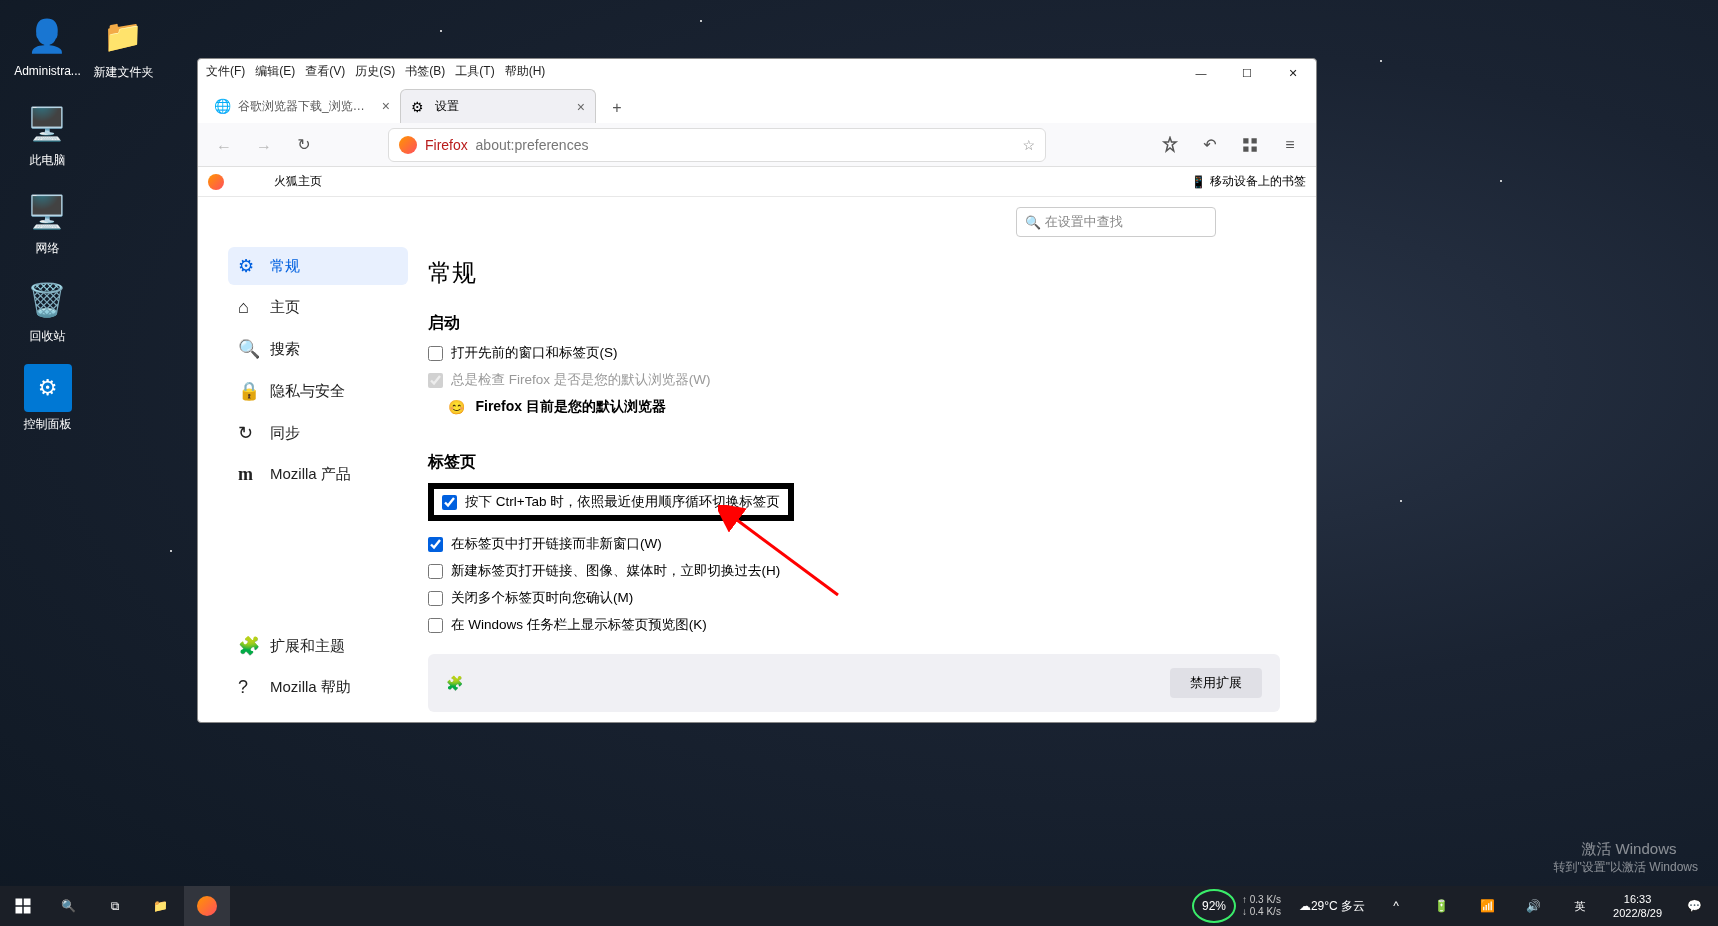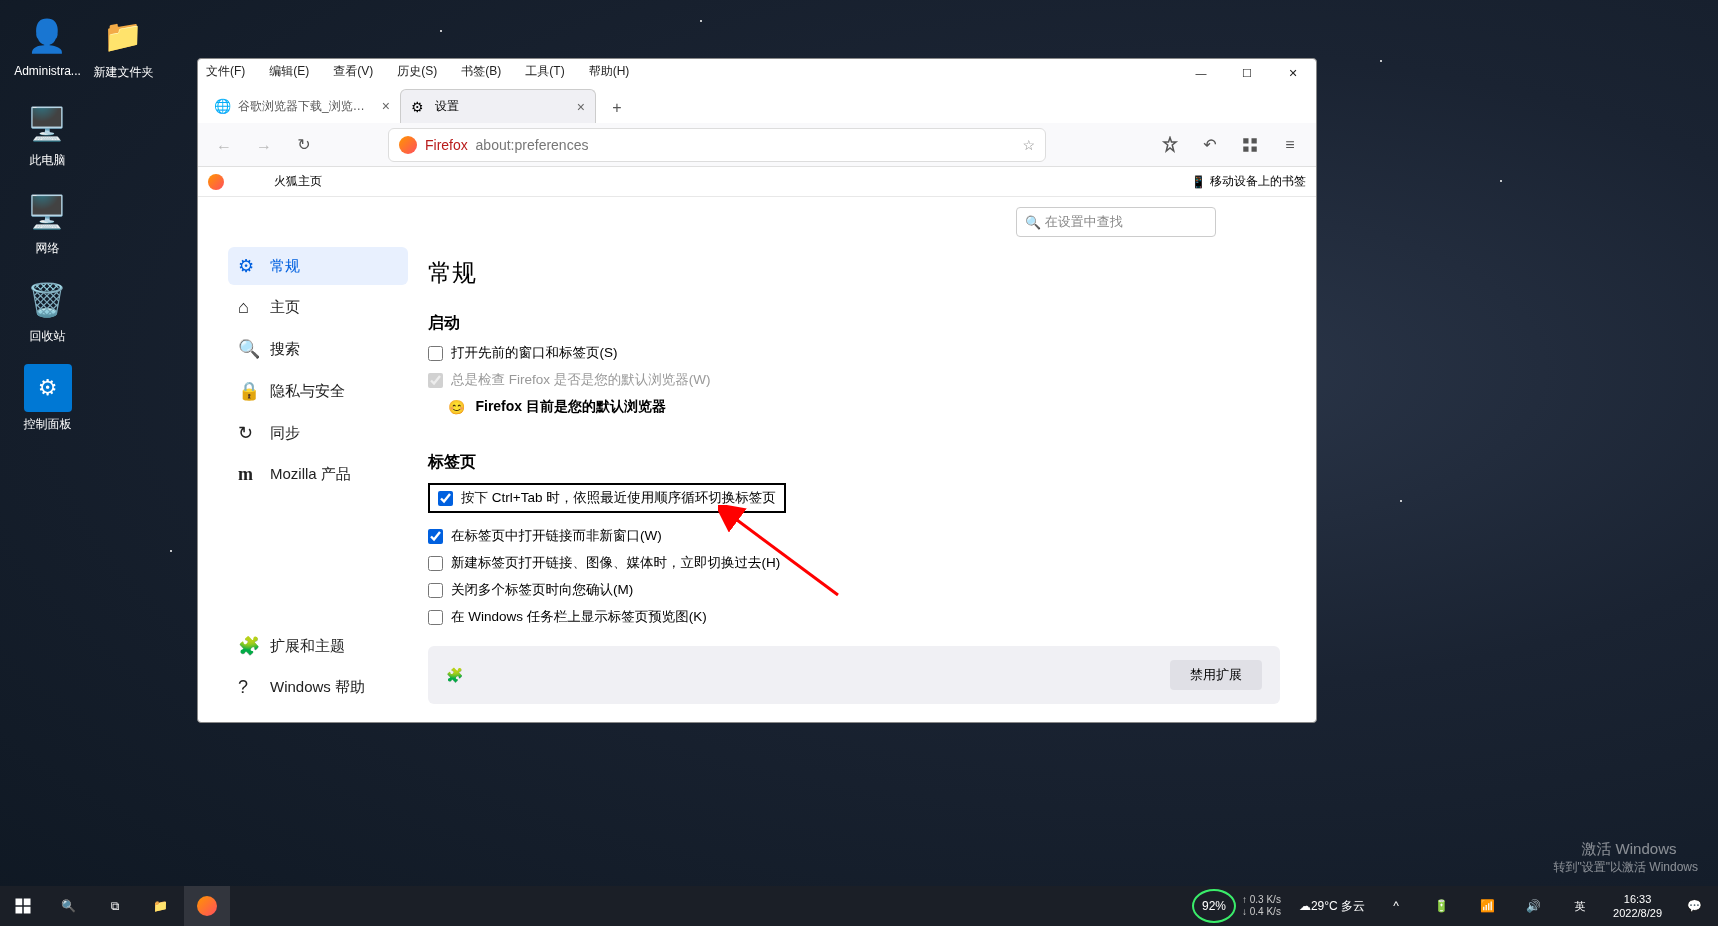--- a/index.html
+++ b/index.html
@@ -26,21 +26,21 @@
 }
 .titlebar-controls {
   position: absolute; right: 0; top: 0; height: 28px; display: flex;
 }
 .titlebar-btn {
   width: 46px; height: 28px; display: flex; align-items: center;
   justify-content: center; font-size: 11px; color: #222; cursor: pointer;
 }
 .menubar {
   height: 24px; display: flex; align-items: center; padding: 0 8px;
-  font-size: 12px; color: #222; gap: 24px;
+  font-size: 12px; color: #222; gap: 10px;
 }
 .tabbar {
   height: 40px; display: flex; align-items: flex-end; padding: 0 6px; gap: 0;
 }
 .tab {
   height: 34px; width: 196px; border-radius: 6px 6px 0 0; display: flex;
   align-items: center; padding: 0 10px; font-size: 12px; gap: 8px;
   position: relative; cursor: pointer;
 }
 .tab.active { background: #f0f0f4; border: 1px solid #ccc; border-bottom: none; }
@@ -83,21 +83,21 @@
   position: absolute; right: 100px; top: 10px; width: 200px; height: 30px;
   border: 1px solid #ccc; border-radius: 4px; display: flex; align-items: center;
   padding: 0 8px; font-size: 13px; color: #888;
 }
 h1.section { font-size: 24px; font-weight: 500; margin: 50px 0 24px; }
 h2.subsection { font-size: 16px; font-weight: 700; margin: 4px 0 10px; }
 .check-row { display: flex; align-items: center; gap: 8px; margin: 9px 0; font-size: 13.5px; }
 .check-row input { width: 15px; height: 15px; accent-color: #0060df; }
 .check-row.disabled { color: #999; }
 .default-row { display: flex; align-items: center; gap: 10px; margin: 8px 0 8px 20px; font-size: 14px; font-weight: 700; }
-.highlight-box { border: 2px solid #000000; display: inline-flex; padding: 4px 8px; }
+.highlight-box { border: 6px solid #000000; display: inline-flex; padding: 4px 8px; }
 .arrow-svg { position: absolute; pointer-events: none; }
 .ext-box {
   margin-top: 20px; background: #f0f0f4; border-radius: 6px; padding: 14px 18px;
   display: flex; align-items: center; font-size: 14px;
 }
 .ext-btn { margin-left: auto; background: #e0e0e6; padding: 6px 20px; border-radius: 4px; font-size: 13px; cursor: pointer; }
 .taskbar {
   position: absolute; left: 0; bottom: 0; width: 100%; height: 40px;
   background: #1b1f27; display: flex; align-items: center; color: #fff;
   font-size: 12px;
@@ -238,21 +238,21 @@
         <span class="side-icon" style="font-weight:bold;font-family:serif;">m</span>
         <span>Mozilla 产品</span>
       </div>
       <div class="sidebar-bottom">
         <div class="sidebar-item">
           <span class="side-icon">🧩</span>
           <span>扩展和主题</span>
         </div>
         <div class="sidebar-item">
           <span class="side-icon">?</span>
-          <span>Windows 帮助</span>
+          <span>Mozilla 帮助</span>
         </div>
       </div>
     </div>
     <div class="main">
       <div class="search-settings">
         <span>🔍</span>&nbsp;
         <span>在设置中查找</span>
       </div>
       <h1 class="section">常规</h1>
 

